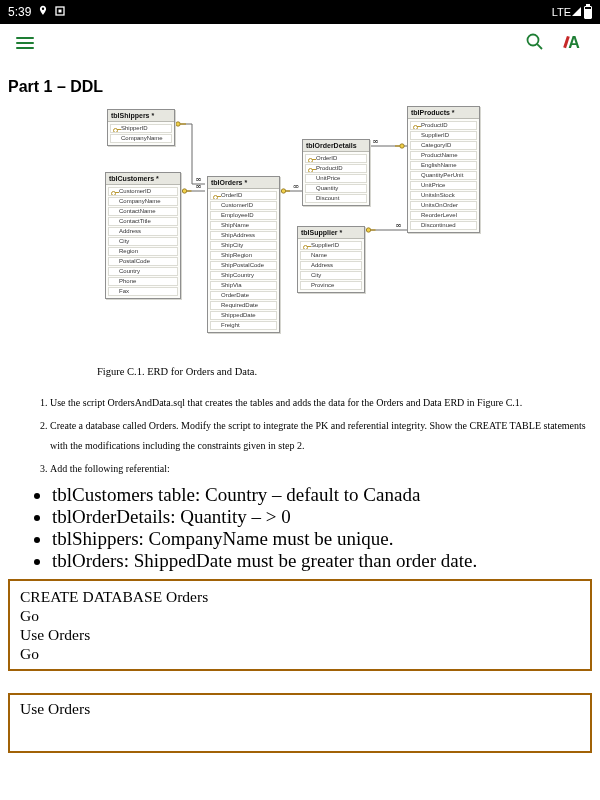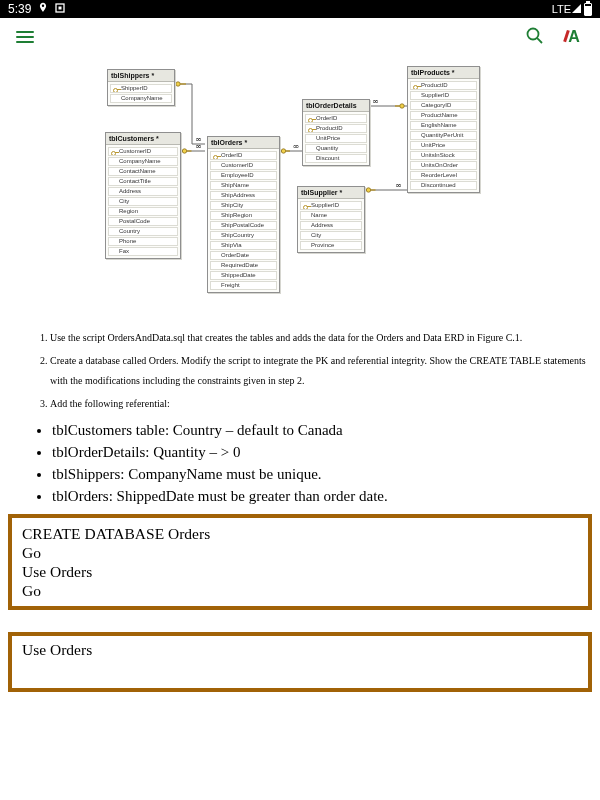--- a/index.html
+++ b/index.html
@@ -1,20 +1,20 @@
 <!DOCTYPE html>
 <html style="--accent-green: #1e7e34; --accent-red: #c62828; --link-blue: #0000EE; --status-bar-bg: #000000; --key-gold: #b8962e;"><head>
 <meta charset="utf-8">
 <style>
   * { margin:0; padding:0; box-sizing:border-box; }
   html,body { width:600px; height:800px; overflow:hidden; background:#fff;
               font-family:"Liberation Serif", serif; color:#000; }
 
   
-  .status-bar { height:18px; background:var(--status-bar-bg,#000); color:#fff;
+  .status-bar { height:24px; background:var(--status-bar-bg,#000); color:#fff;
     display:flex; align-items:center; padding:0 8px; gap:7px;
     font-family:"Liberation Sans", sans-serif; font-size:12px; }
   .sb-right { margin-left:auto; display:flex; align-items:center; font-size:11px; }
   .battery { position:relative; width:8px; height:13px; border:1px solid #fff; border-radius:1px; margin-left:2px; }
   .battery::before { content:""; position:absolute; top:-3px; left:1px; width:4px; height:2px; background:#fff; }
   .battery::after  { content:""; position:absolute; bottom:0; left:0; right:0; height:9px; background:#fff; }
 
   
   .app-bar { height:38px; background:#fff; display:flex; align-items:center; padding:0 16px; }
   .hamburger { width:18px; display:flex; flex-direction:column; gap:3px; cursor:pointer; }
@@ -46,24 +46,24 @@
   .key-ico { position:absolute; left:2px; top:2.5px; width:8px; height:4px; }
   .key-ico::before { content:""; position:absolute; left:0; top:0; width:3px; height:3px;
     border:1px solid var(--key-gold,#b8962e); border-radius:50%; }
   .key-ico::after { content:""; position:absolute; left:3.5px; top:1.5px; width:4px; height:1px;
     background:var(--key-gold,#b8962e); }
 
   .caption { margin:14px 0 0 89px; font-size:10.5px; }
 
   ol.steps { margin:16px 0 0; padding-left:42px; font-size:10px; line-height:20px; }
   ol.steps li { margin-bottom:3px; }
-  ul.bullets { margin:6px 0 0; padding-left:44px; font-size:15px; line-height:20px; list-style:disc; }
+  ul.bullets { margin:6px 0 0; padding-left:44px; font-size:19px; line-height:20px; list-style:disc; }
   ul.bullets li { margin-bottom:2px; }
 
-  .code-box { margin-top:8px; border:4px solid #a16207; padding:6px 10px;
+  .code-box { margin-top:8px; border:2px solid #a16207; padding:6px 10px;
     font-size:15.5px; line-height:19px; }
   .code-box.box2 { margin-top:22px; padding:4px 10px; height:60px; }
 </style>
 </head>
 <body>
 
 <div>
 
   <div class="status-bar">
     <span>5:39</span>
@@ -105,20 +105,21 @@
       <span class="reader-ico" style="cursor:pointer;">
         <span class="red-mark"></span>
         <span class="a-letter">A</span>
       </span>
     </div>
   </div>
 
   <div class="content">
 
 
+    <h2 class="part">Part 1 – DDL</h2>
 
     <div class="erd">
       <svg class="erd-links" width="584" height="250" viewBox="0 0 584 250" font-family="DejaVu Sans, sans-serif">
 
         <polyline points="167,22 184,22 184,82 197,82" fill="none" stroke="#6b6b6b" stroke-width="1"></polyline>
         <g>
           <circle cx="170" cy="22" r="2.2" fill="#f0d049" stroke="#8a6d1a" stroke-width="0.8"></circle>
           <line x1="172" y1="22" x2="178" y2="22" stroke="#b8962e" stroke-width="1.4"></line>
         </g>
         <text x="187" y="80" font-size="8" fill="#1a1a1a">∞</text>
@@ -225,20 +226,21 @@
           <div class="erd-body">
             <div class="erd-row"><span class="key-ico"></span><span>SupplierID</span></div>
             <div class="erd-row"><span>Name</span></div>
             <div class="erd-row"><span>Address</span></div>
             <div class="erd-row"><span>City</span></div>
             <div class="erd-row"><span>Province</span></div>
           </div>
         </div>
       </div>
 
+    <div class="caption">Figure C.1. ERD for Orders and Data.</div>
 
     <ol class="steps">
         <li>Use the script OrdersAndData.sql that creates the tables and adds the data for the Orders and Data ERD in Figure C.1.</li>
         <li>Create a database called Orders. Modify the script to integrate the PK and referential integrity. Show the CREATE TABLE statements with the modifications including the constraints given in step 2.</li>
         <li>Add the following referential:</li>
       </ol>
 
     <ul class="bullets">
         <li>tblCustomers table:  Country – default to Canada</li>
         <li>tblOrderDetails:  Quantity –  &gt; 0</li>

